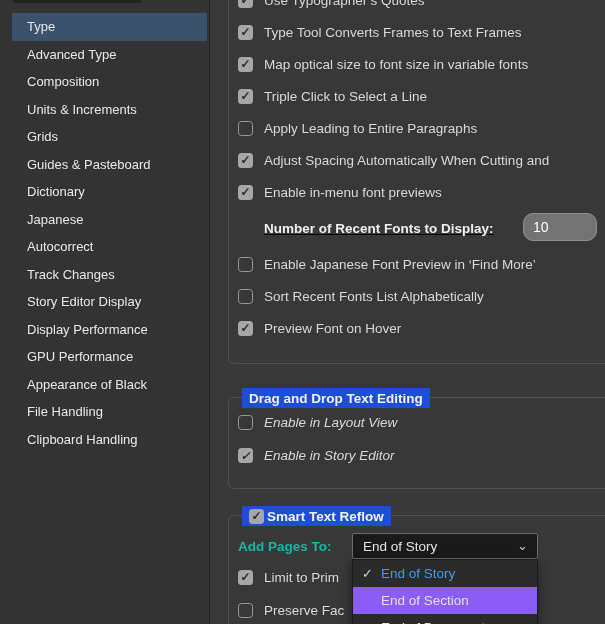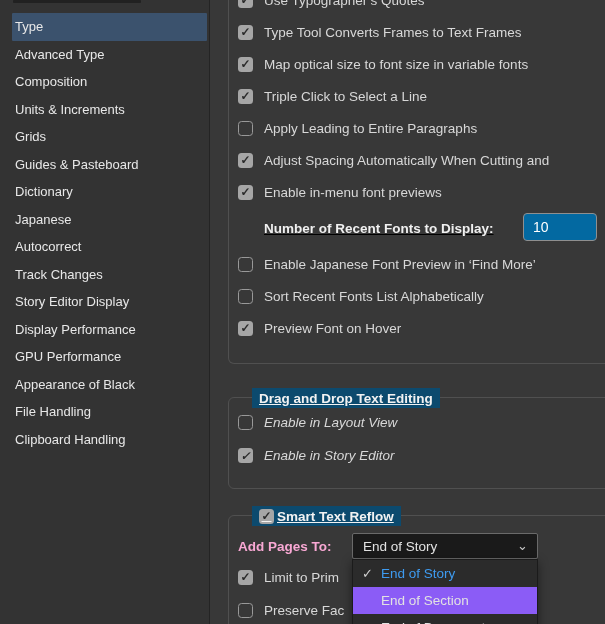--- a/index.html
+++ b/index.html
@@ -9,37 +9,37 @@
     -webkit-font-smoothing:antialiased;
   }
   
   #sidebar{
     position:absolute;left:0;top:0;width:210px;height:624px;
     background:#333333;border-right:1px solid #242424;box-sizing:border-box;
   }
   .side-smudge{position:absolute;top:0;left:13px;width:128px;height:3px;background:#212121;border-radius:1px;}
   #sidebar-list{position:absolute;top:13px;left:0;right:0;}
   .side-item{
-    height:27.5px;line-height:27.5px;margin:0 2px 0 12px;padding-left:3px;
+    height:27.5px;line-height:27.5px;margin:0 2px 0 12px;padding-left:15px;
     font-size:13px;color:#e8e8e8;white-space:nowrap;border-radius:1px;cursor:default;
   }
   .side-item.selected{background:#3B526D;}
   
   #main{position:absolute;left:211px;top:0;width:394px;height:624px;background:#383838;}
   .group{
     position:absolute;left:17px;right:-10px;
     border:1px solid #505050;border-radius:6px;
   }
   #group-type{top:-30px;height:393px;border-top:none;}
   #group-dragdrop{top:397px;height:90px;}
   #group-reflow{top:515px;height:140px;}
   .group-title{
-    position:absolute;top:-10px;left:23px;background:#0c4a6e;padding:0 7px;
+    position:absolute;top:-10px;left:13px;background:#1d4ed8;padding:0 7px;
     font-weight:bold;font-size:13.5px;color:#f2f2f2;white-space:nowrap;
-    display:flex;align-items:center;height:20px;text-decoration:underline;
+    display:flex;align-items:center;height:20px;
   }
   
   .rows{position:absolute;left:27px;right:0;}
   #type-rows{top:-16px;}
   #dragdrop-rows{top:406px;font-style:italic;}
   .row{
     height:32px;display:flex;align-items:center;white-space:nowrap;
     overflow:hidden;position:relative;
   }
   #dragdrop-rows .row{height:33px;}
@@ -48,27 +48,27 @@
     width:15px;height:15px;border-radius:3.5px;box-sizing:border-box;flex:0 0 15px;
     display:flex;align-items:center;justify-content:center;
     font-size:12px;font-weight:bold;line-height:1;
   }
   .cb.checked{background:#a6a6a6;color:#2a2a2a;}
   .cb.unchecked{border:1.5px solid #999999;background:transparent;color:transparent;}
   .row-label{margin-left:11px;font-size:13.5px;color:#d8d8d8;}
   .field-label{font-size:13.5px;font-weight:bold;color:#f0f0f0;}
   .num-input{
     position:absolute;left:285px;top:5px;width:74px;height:28px;box-sizing:border-box;
-    background:#0369a1;border:1px solid #8f8f8f;border-radius:4px;
+    background:#737373;border:1px solid #8f8f8f;border-radius:10px;
     color:#ffffff;font-size:14px;font-family:"Liberation Sans",sans-serif;
     padding:0 9px;outline:none;
   }
   
   #addpages-row{position:absolute;left:27px;top:533px;height:26px;display:flex;align-items:center;}
-  #addpages-label{font-size:13.5px;font-weight:bold;color:#f9a8d4;white-space:nowrap;}
+  #addpages-label{font-size:13.5px;font-weight:bold;color:#14b8a6;white-space:nowrap;}
   #addpages-select{
     position:absolute;left:141px;top:533px;width:186px;height:26px;box-sizing:border-box;
     background:#1a1a1a;border:1px solid #6a6a6a;border-radius:2px;
     display:flex;align-items:center;padding-left:10px;
     font-size:13.5px;color:#e2e2e2;cursor:default;
   }
   .chevron{position:absolute;right:9px;top:4px;color:#c8c8c8;font-size:13px;}
   #row-limit{position:absolute;left:27px;top:562px;height:30px;display:flex;align-items:center;}
   #row-preserve{position:absolute;left:27px;top:595px;height:30px;display:flex;align-items:center;}
   

